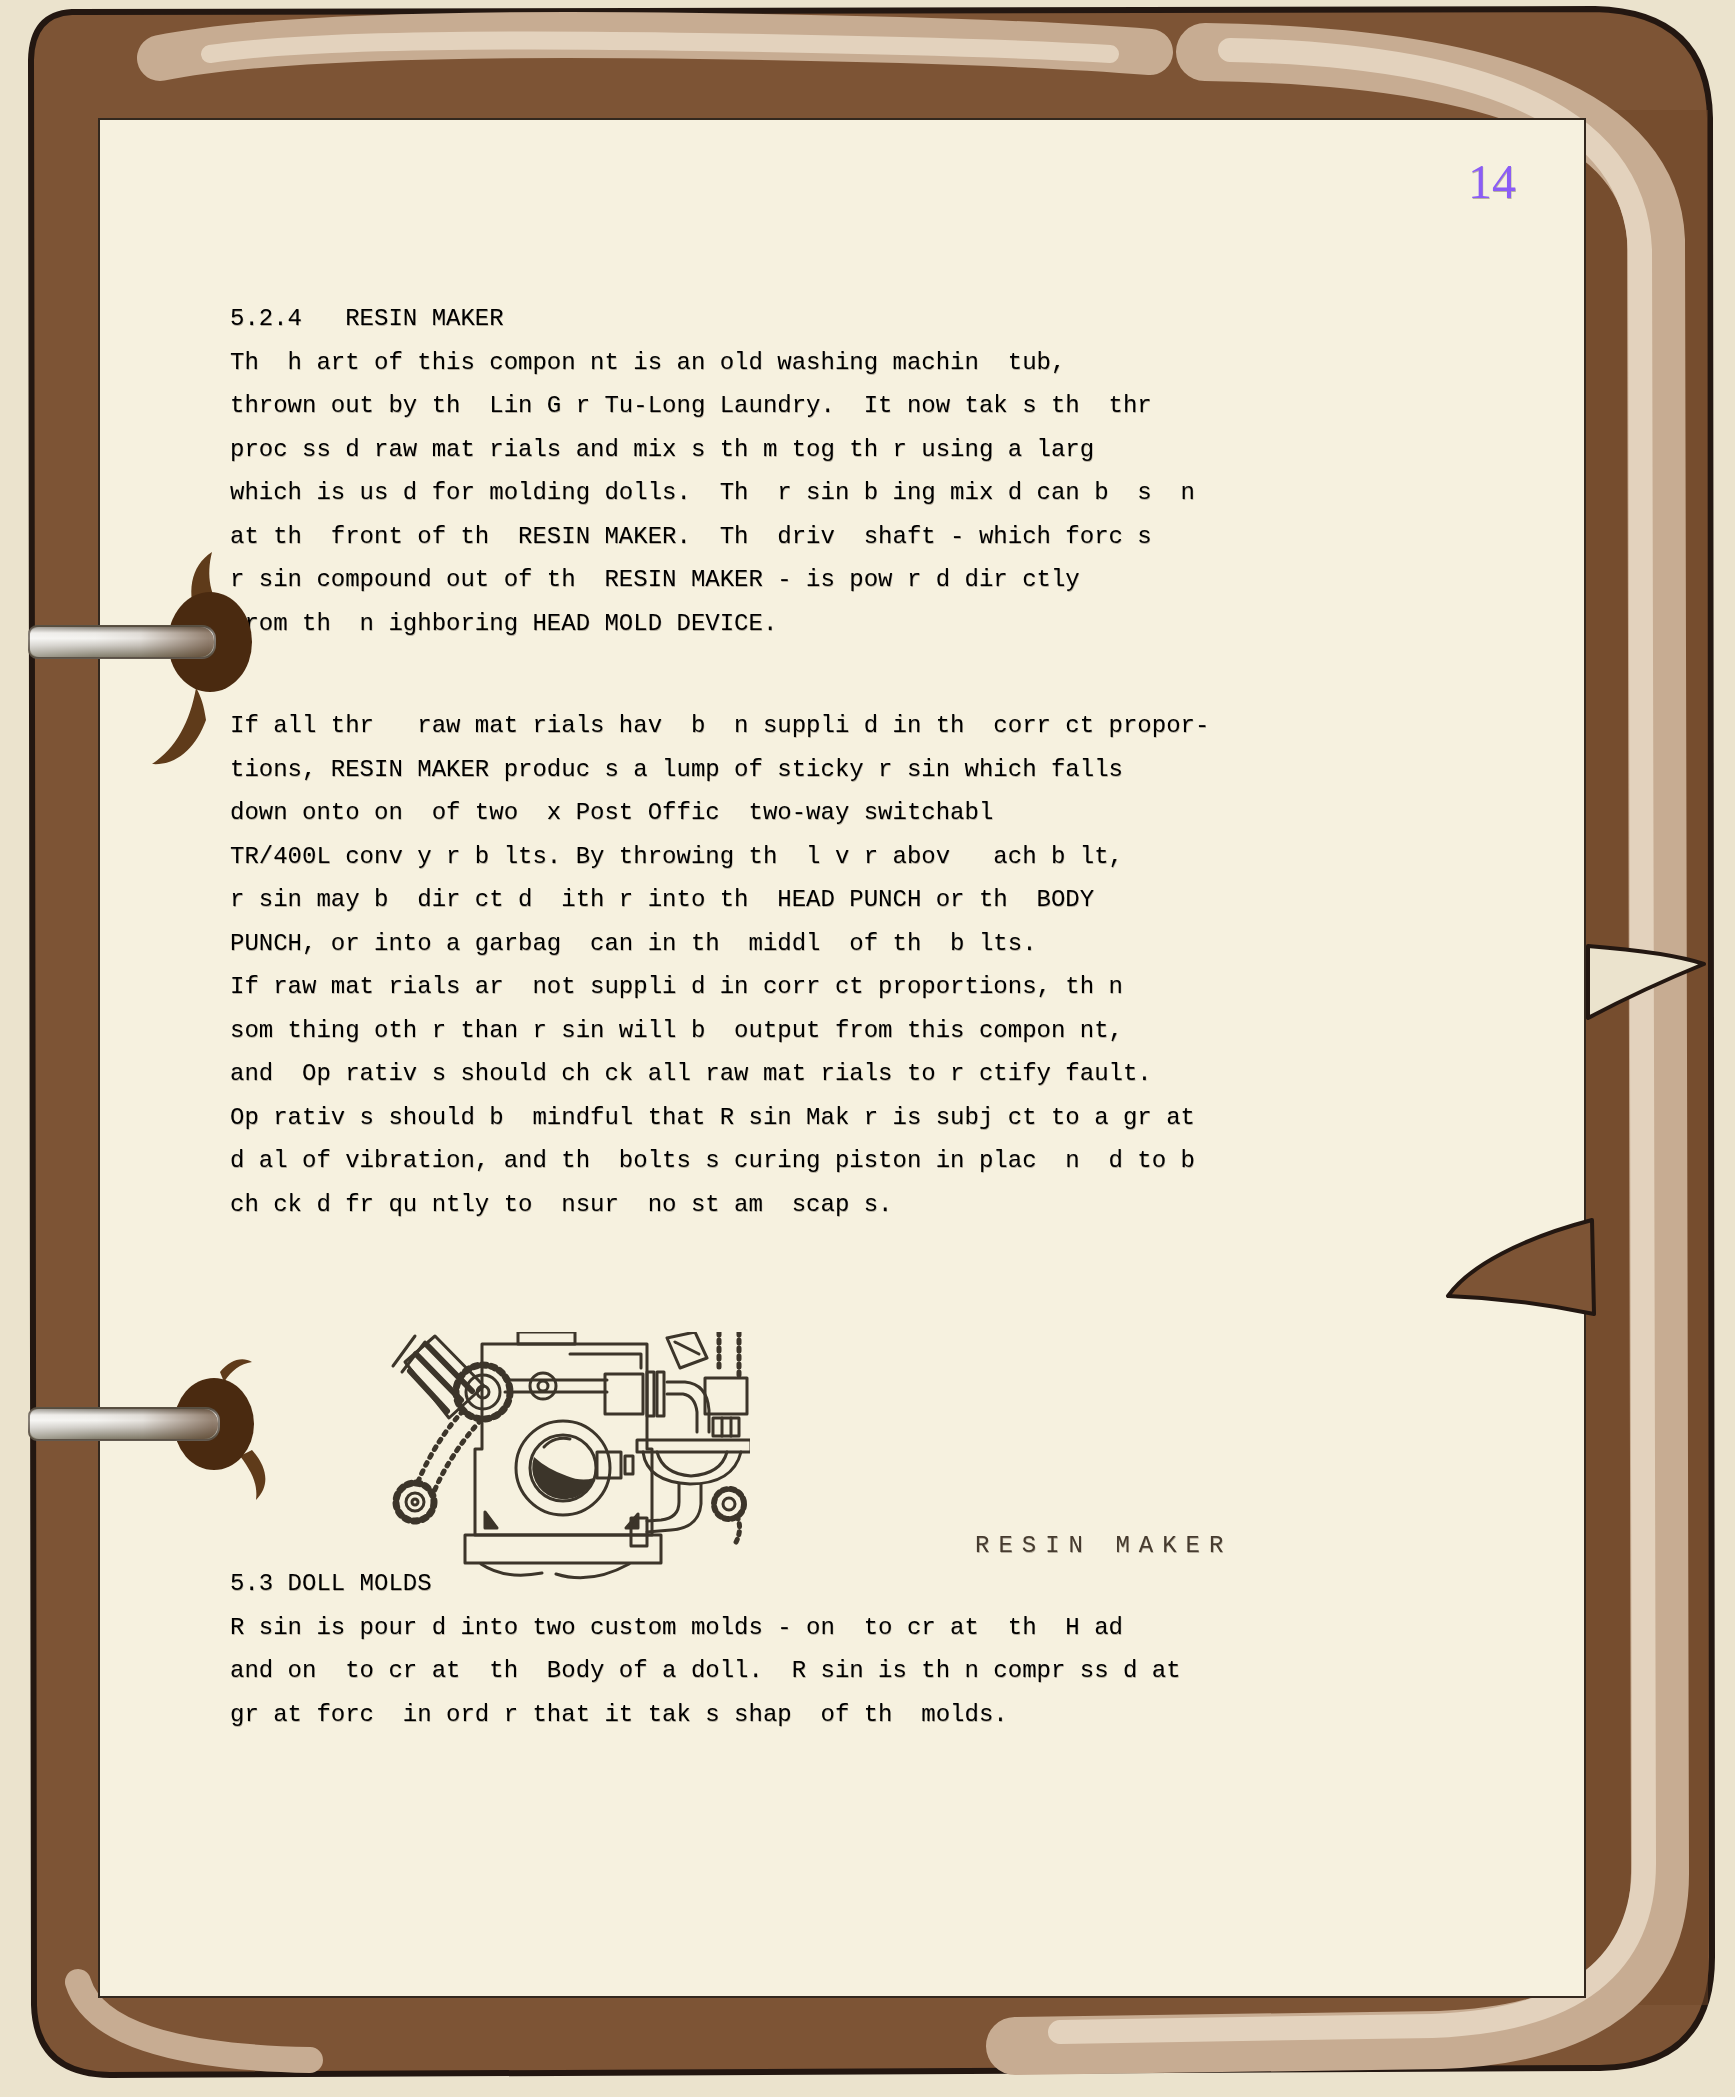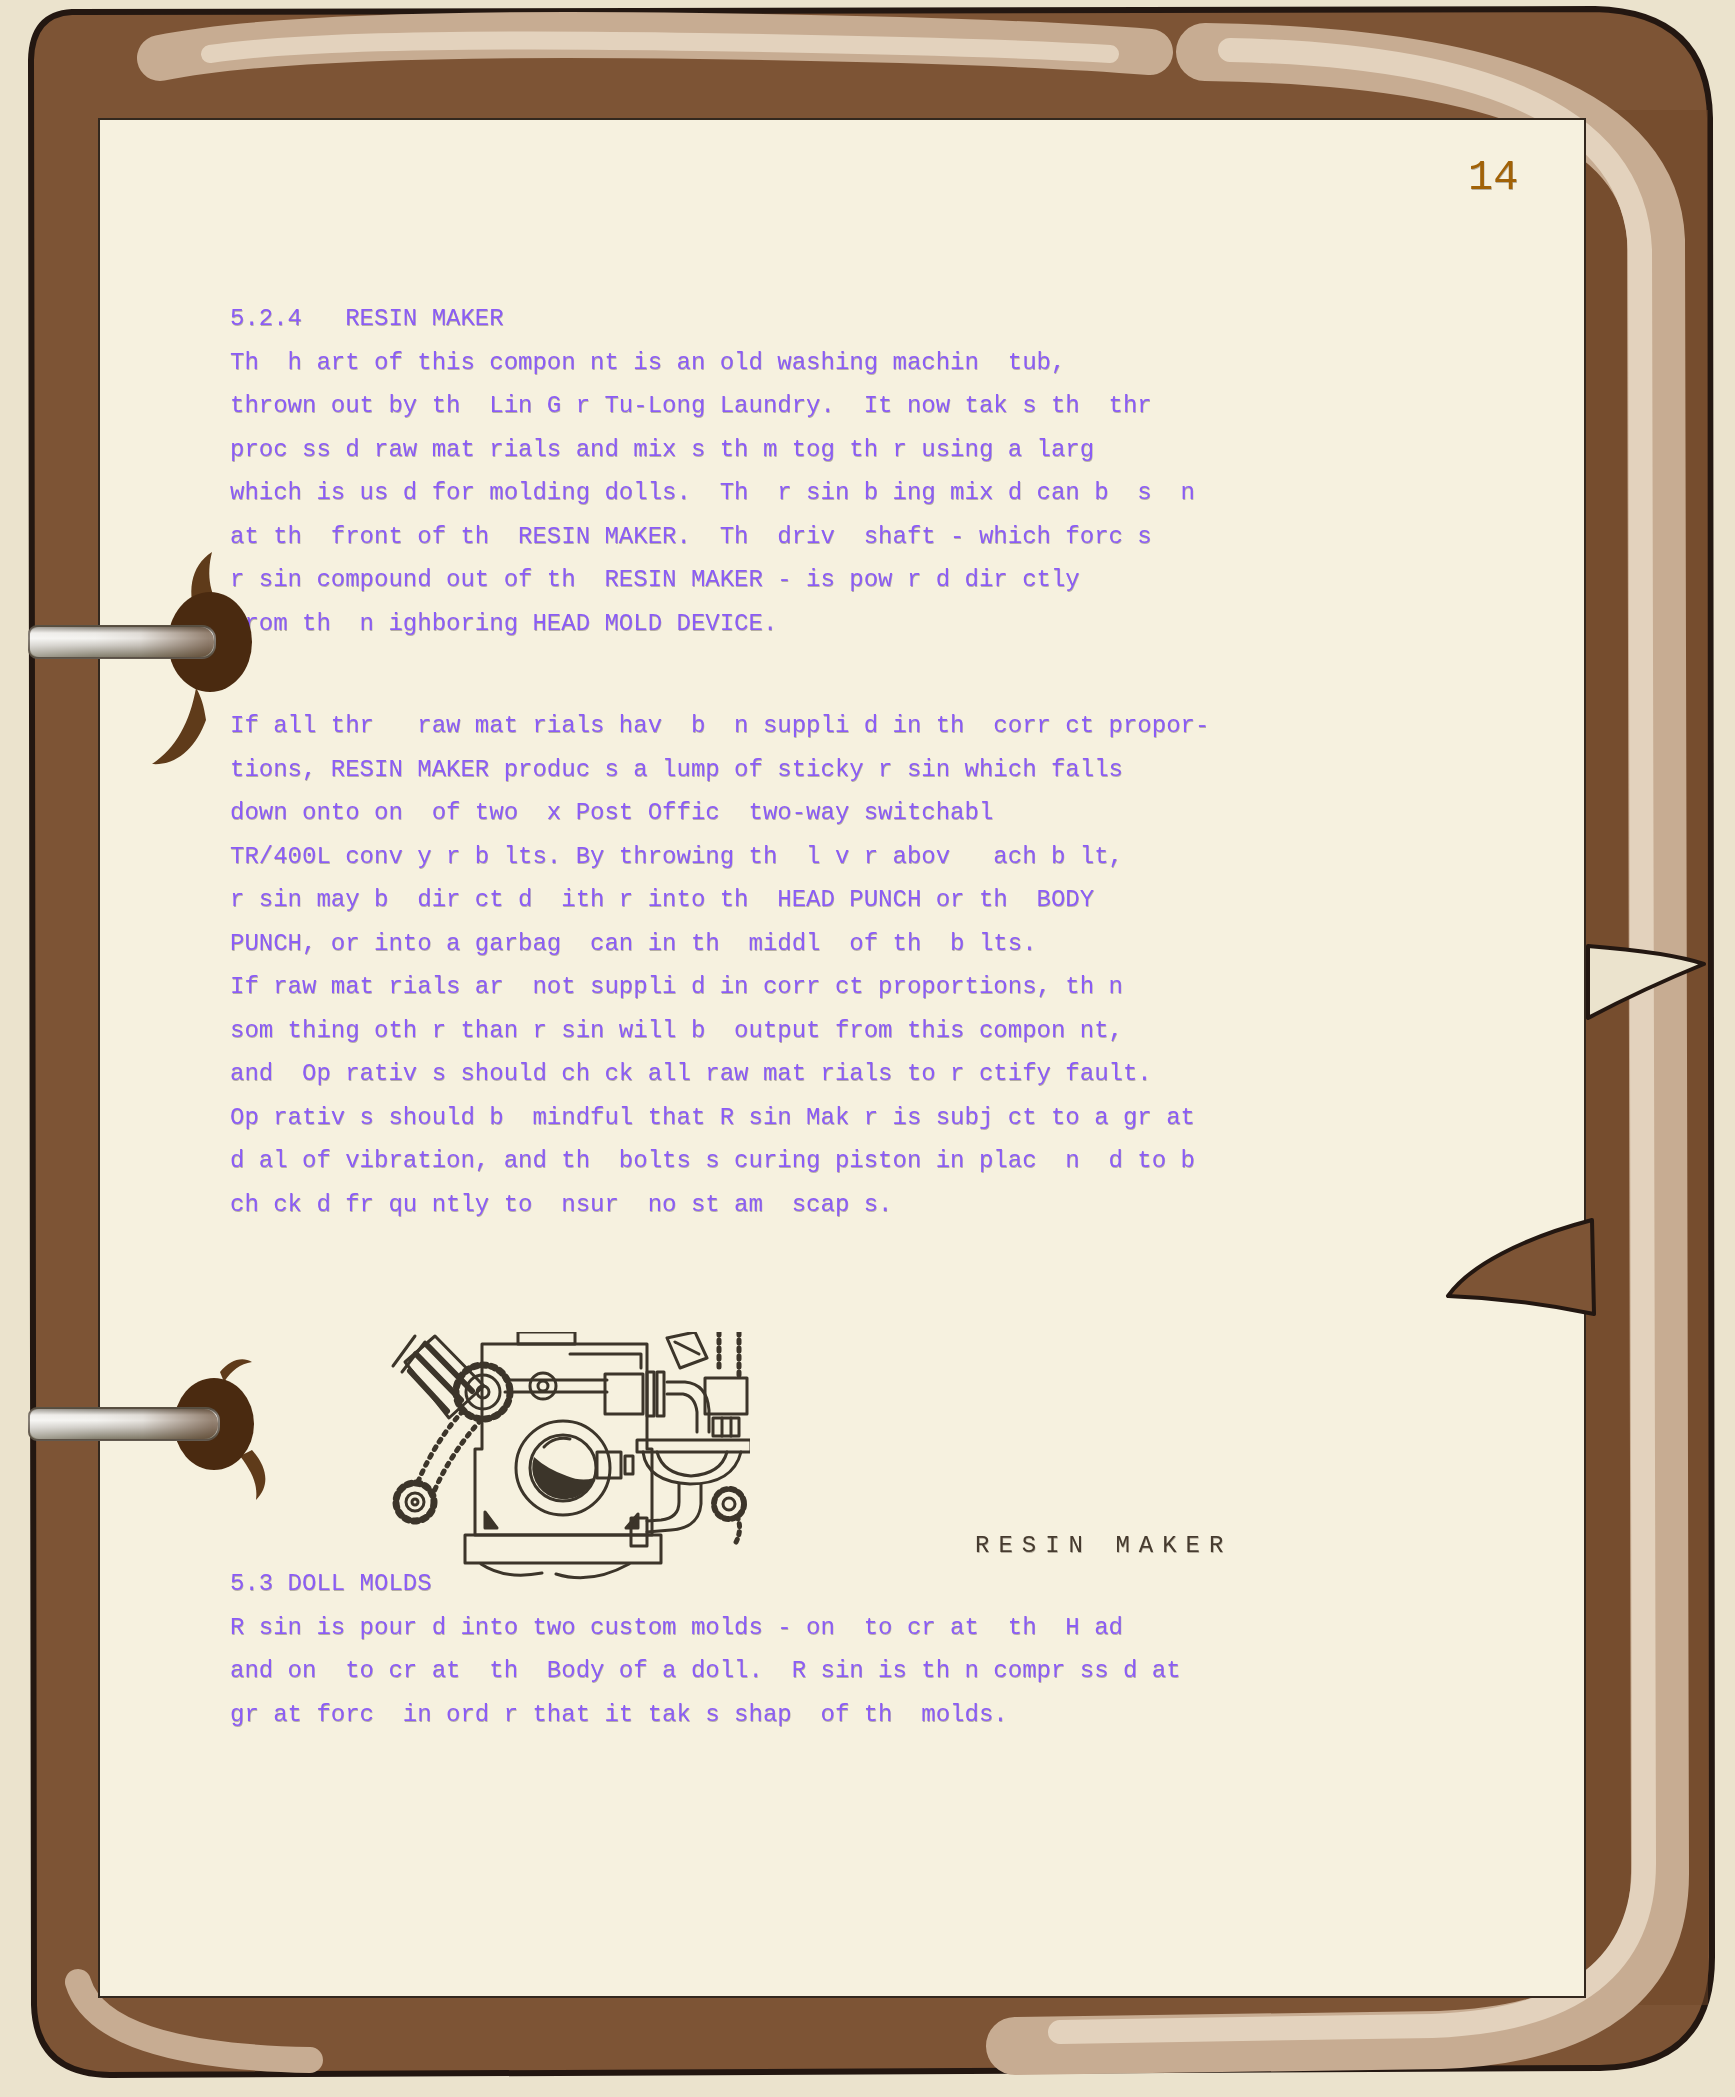--- a/index.html
+++ b/index.html
@@ -6,25 +6,26 @@
   .scene{
     position:relative;width:1735px;height:2097px;background:#ebe3cd;overflow:hidden;
     font-family:"Liberation Mono","DejaVu Sans Mono",monospace;
   }
   .binder-svg,.overlay-svg{position:absolute;left:0;top:0;}
   .page{
     position:absolute;left:98px;top:118px;width:1488px;height:1880px;
     background:#f6f1df;border:2px solid #33281e;box-sizing:border-box;
   }
   .pagenum{
-    position:absolute;left:1368px;top:34px;font-size:42px;color:#a16207;
+    position:absolute;left:1368px;top:34px;font-size:48px;color:#8b5cf6;
     text-shadow:.5px .5px 0 rgba(70,58,45,.35);
+    font-family:Liberation Serif, serif;
   }
   .textblock{
-    position:absolute;left:130px;top:177px;color:#8b5cf6;
+    position:absolute;left:130px;top:177px;color:#000000;
     font-size:24px;line-height:43.5px;
     text-shadow:.5px .5px 0 rgba(70,58,45,.35);
   }
   .line{white-space:pre;}
   .sec{margin:0;padding:0;}
   .sec2{margin-top:59px;}
   .sec3{}
   .sec4{margin-top:336px;}
   .figure-svg{position:absolute;left:285px;top:1212px;}
   .caption{

